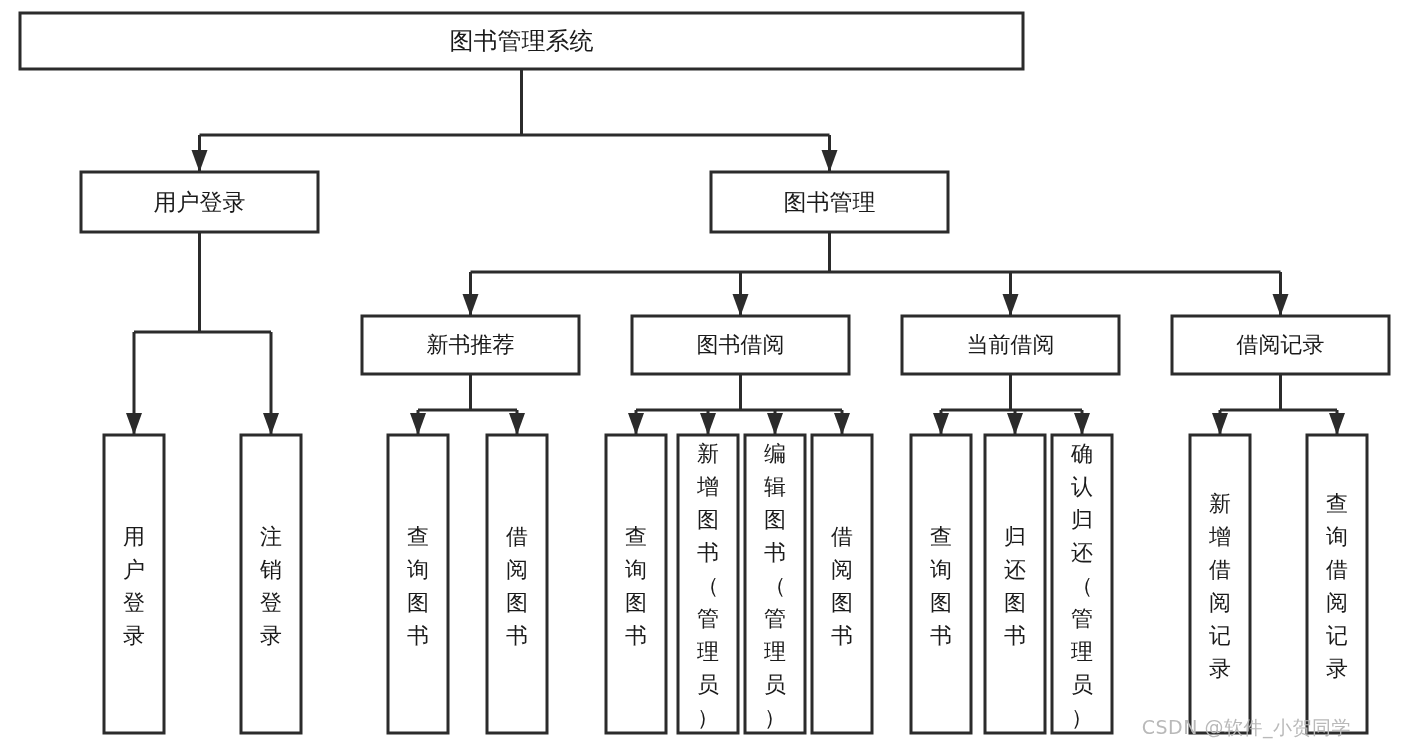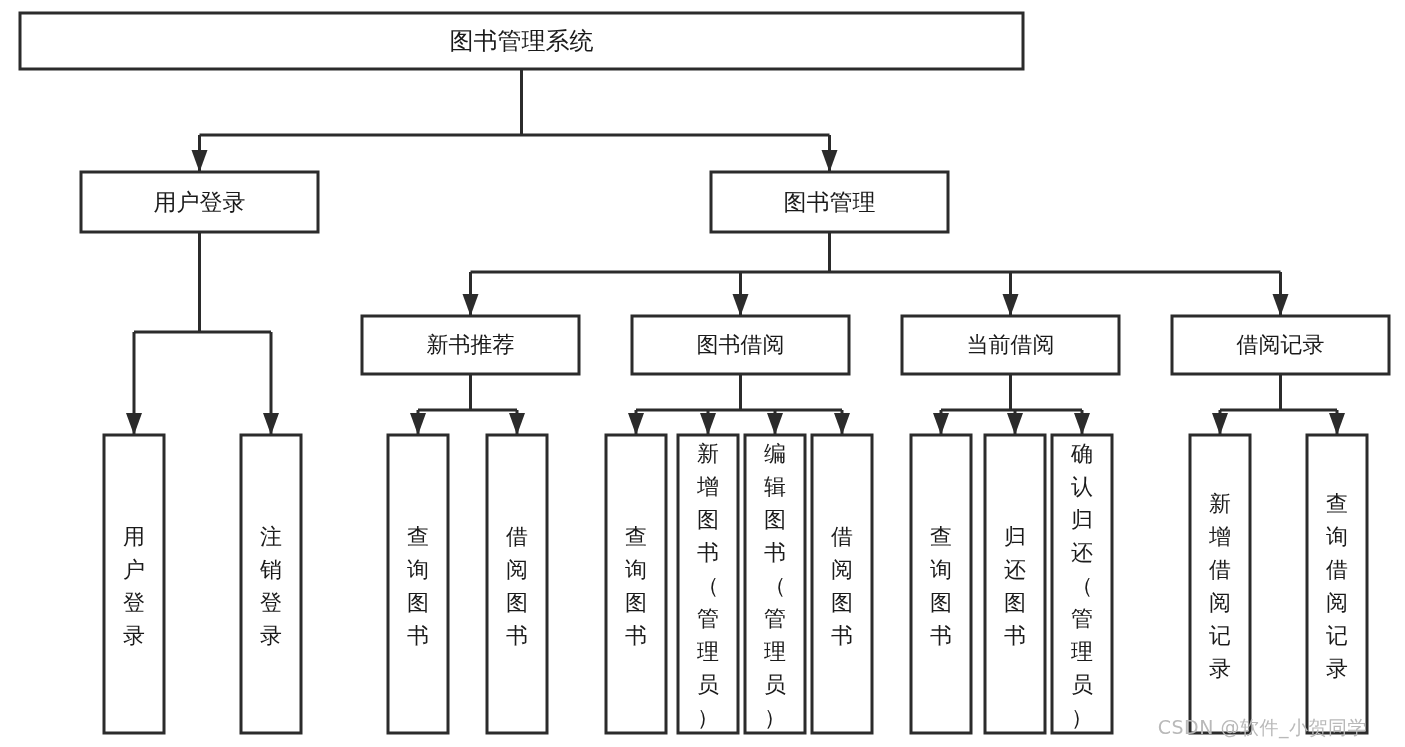--- a/index.html
+++ b/index.html
@@ -51,21 +51,21 @@
     stroke-width: 3;
     fill: none;
     stroke-linecap: butt;
   }
   .arrow-head {
     fill: #2b2b2b;
     stroke: none;
   }
   .watermark {
     position: absolute;
-    right: 4px;
+    right: 20px;
     bottom: 6px;
     font-family: "DejaVu Sans", "Liberation Sans", sans-serif;
     font-size: 19px;
     color: #b9b9b9;
     letter-spacing: 0.5px;
     white-space: nowrap;
     pointer-events: none;
   }
 </style>
 </head>

